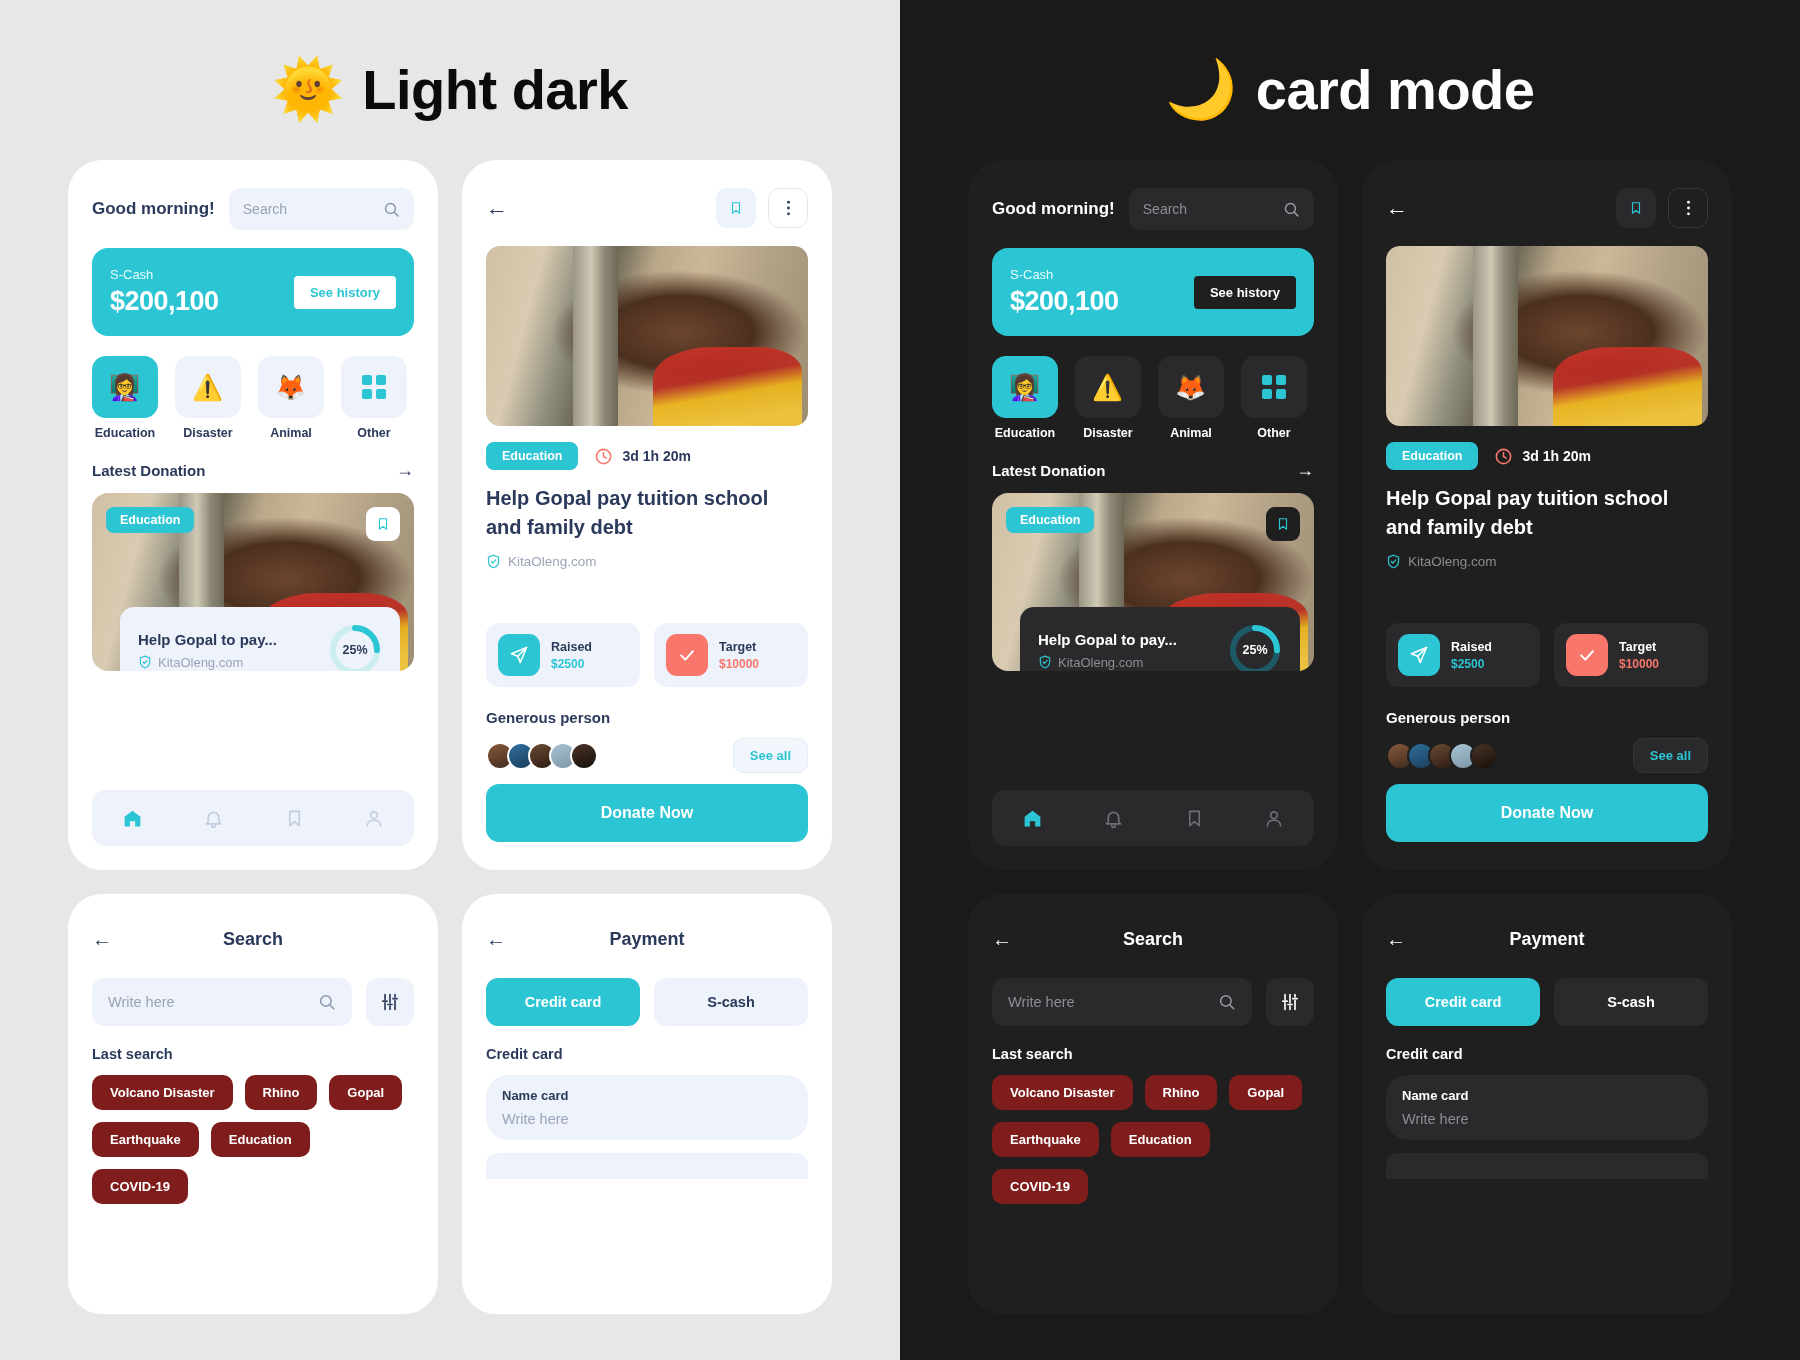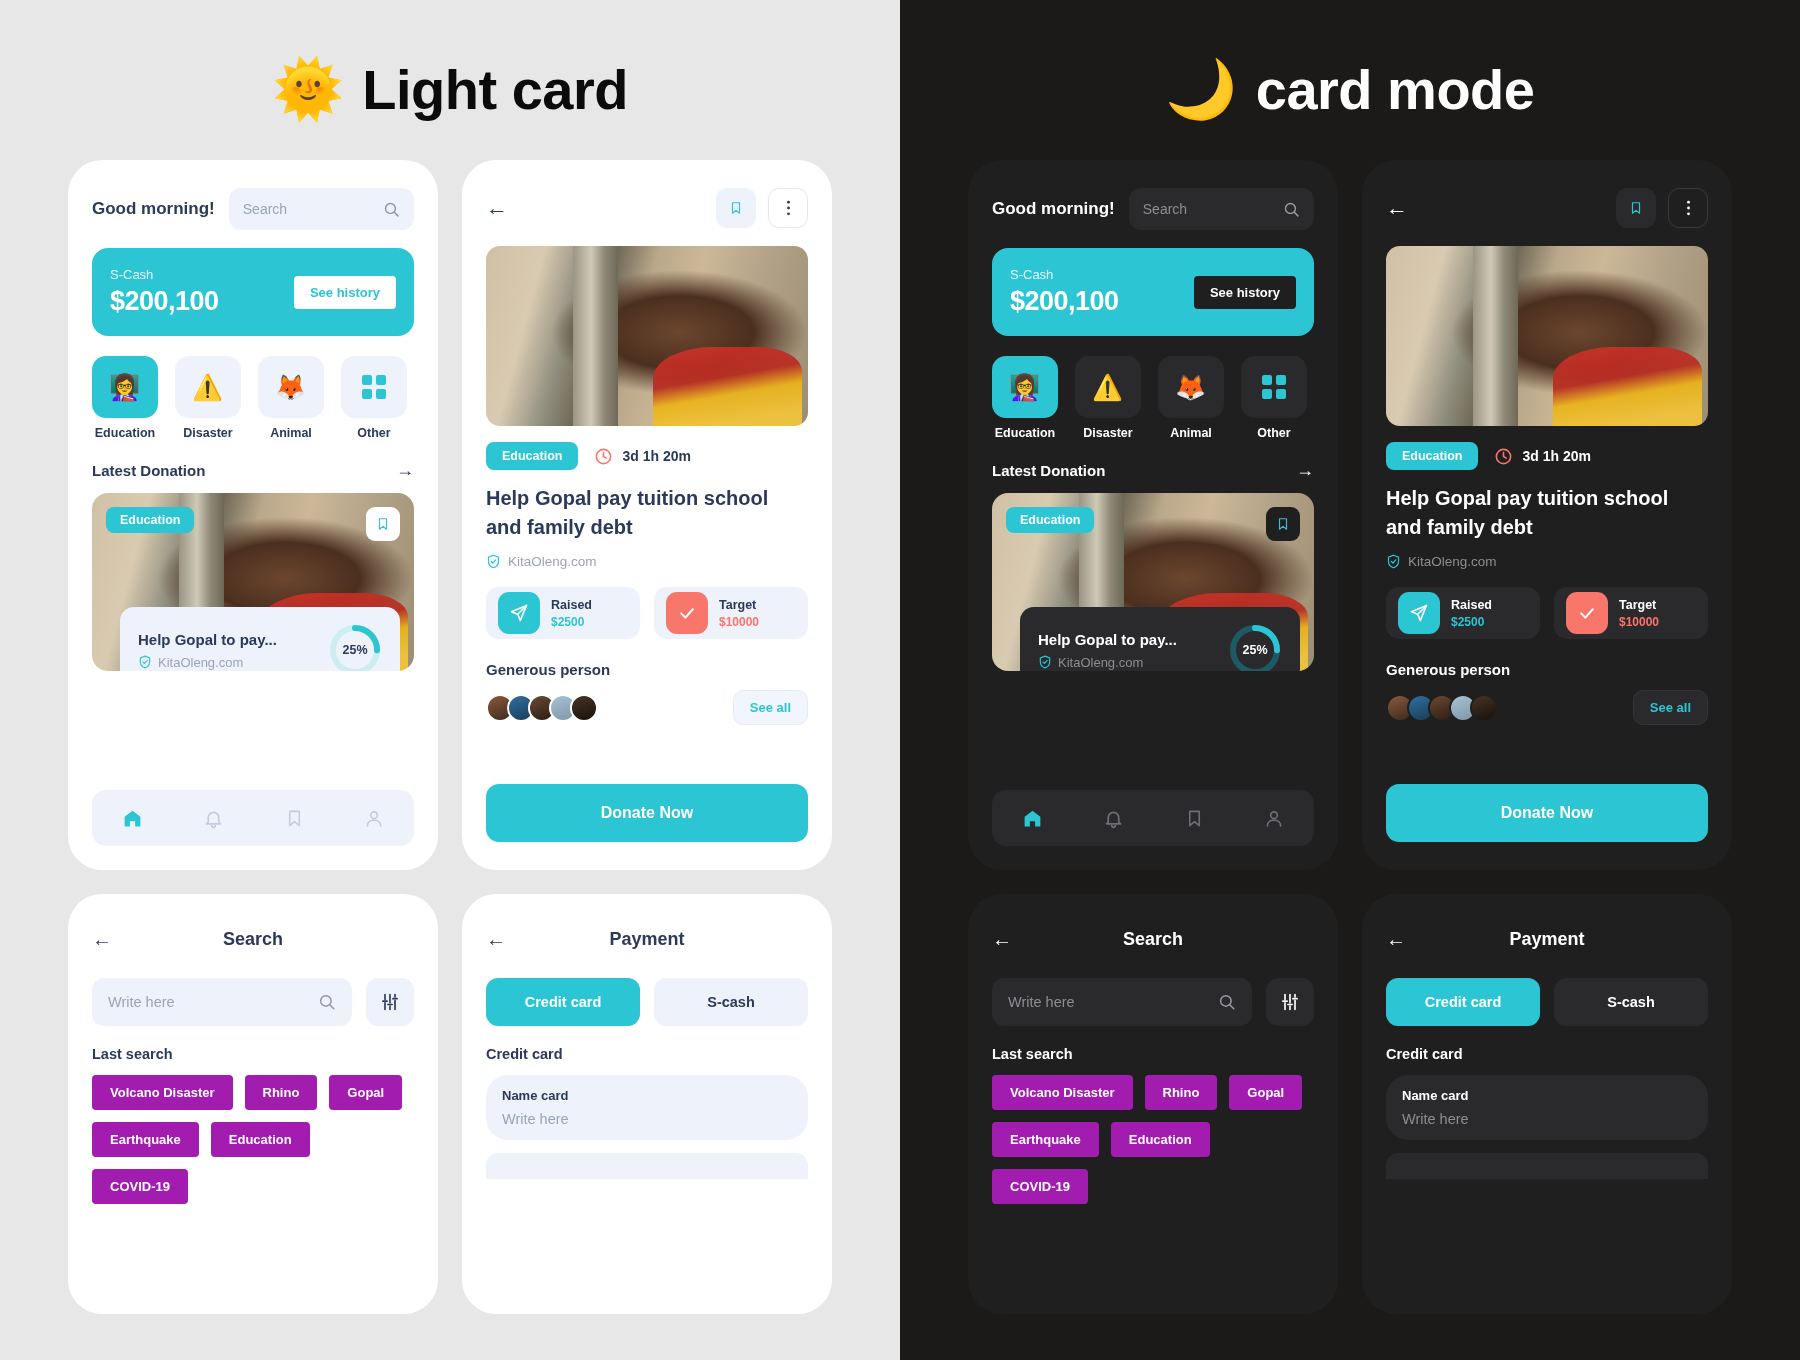--- a/index.html
+++ b/index.html
@@ -163,21 +163,21 @@
   .dark  .ibtn.ring-b { background: #1f1f1f; border: 1px solid #3a3a3e; }
   .hero {
     margin-top: 18px; height: 180px; border-radius: 14px; position: relative; overflow: hidden;
   }
   .meta-row { display: flex; align-items: center; gap: 16px; margin-top: 16px; }
   .meta-chip { background: #2cc5d3; color: #fff; font-size: 12.5px; font-weight: 700; padding: 7px 16px; border-radius: 8px; }
   .meta-time { display: flex; align-items: center; gap: 9px; font-size: 14px; font-weight: 600; }
   .detail-title { font-size: 20px; font-weight: 700; line-height: 1.45; margin-top: 14px; }
   .detail-src { display: flex; align-items: center; gap: 7px; font-size: 13.5px; margin-top: 12px; }
   .stats { display: flex; gap: 14px; margin-top: 18px; }
-  .stat { flex: 1; border-radius: 13px; padding: 5px 12px; display: flex; align-items: center; gap: 11px; }
+  .stat { flex: 1; border-radius: 13px; padding: 11px 12px; display: flex; align-items: center; gap: 11px; margin-top: 36px; }
   .light .stat { background: #eef2fb; }
   .dark  .stat { background: #2a2a2d; }
   .stat-ic { width: 42px; height: 42px; border-radius: 11px; display: flex; align-items: center; justify-content: center; flex: none; }
   .stat-ic.teal { background: #2cc5d3; }
   .stat-ic.coral { background: #f8766a; }
   .stat-l { font-size: 12.5px; font-weight: 600; }
   .stat-v { font-size: 12px; font-weight: 700; margin-top: 3px; }
   .stat-v.teal { color: #2cc5d3; }
   .stat-v.coral { color: #f8766a; }
   .gp-title { font-size: 15px; font-weight: 700; margin-top: 22px; }
@@ -209,21 +209,21 @@
     flex: 1; height: 48px; border-radius: 12px; display: flex; align-items: center;
     padding: 0 16px; gap: 8px; font-size: 14.5px;
   }
   .light .sinput { background: #eef2fb; }
   .dark  .sinput { background: #2a2a2d; }
   .filter-btn { width: 48px; height: 48px; border-radius: 12px; display: flex; align-items: center; justify-content: center; }
   .light .filter-btn { background: #eef2fb; }
   .dark  .filter-btn { background: #2a2a2d; }
   .lbl { font-size: 14.5px; font-weight: 700; margin-top: 20px; }
   .tags { display: flex; flex-wrap: wrap; gap: 12px; margin-top: 13px; }
-  .tag { background: #a21caf; color: #fff; font-size: 13px; font-weight: 700; padding: 10px 18px; border-radius: 4px; cursor: pointer; }
+  .tag { background: #7f1d1d; color: #fff; font-size: 13px; font-weight: 700; padding: 10px 18px; border-radius: 10px; cursor: pointer; }
 
   .ptabs { display: flex; gap: 14px; margin-top: 22px; }
   .ptab { flex: 1; height: 48px; border-radius: 12px; display: flex; align-items: center; justify-content: center; font-size: 14.5px; font-weight: 700; cursor: pointer; }
   .ptab.on { background: #2cc5d3; color: #fff; }
   .light .ptab.off { background: #eef2fb; color: #2b3a5b; }
   .dark  .ptab.off { background: #2a2a2d; color: #ffffff; }
   .field { border-radius: 22px; padding: 13px 16px; margin-top: 13px; }
   .light .field { background: #eef2fb; }
   .dark  .field { background: #2a2a2d; }
   .field-l { font-size: 13px; font-weight: 700; }
@@ -235,21 +235,21 @@
   .ico { display: block; }
 </style>
 </head>
 <body>
 
 <div class="stage">
 
   <div class="half light">
     <div class="mode-head">
       <span class="mode-emoji">🌞</span>
-      <span class="mode-title">Light card</span>
+      <span class="mode-title">Light dark</span>
     </div>
 
     <div class="grid">
 
       <div class="phone tall">
         <div class="topbar">
           <div class="greet t-dark">Good morning!</div>
           <div class="searchbox">
             <span class="ph">Search</span>
             <span>

